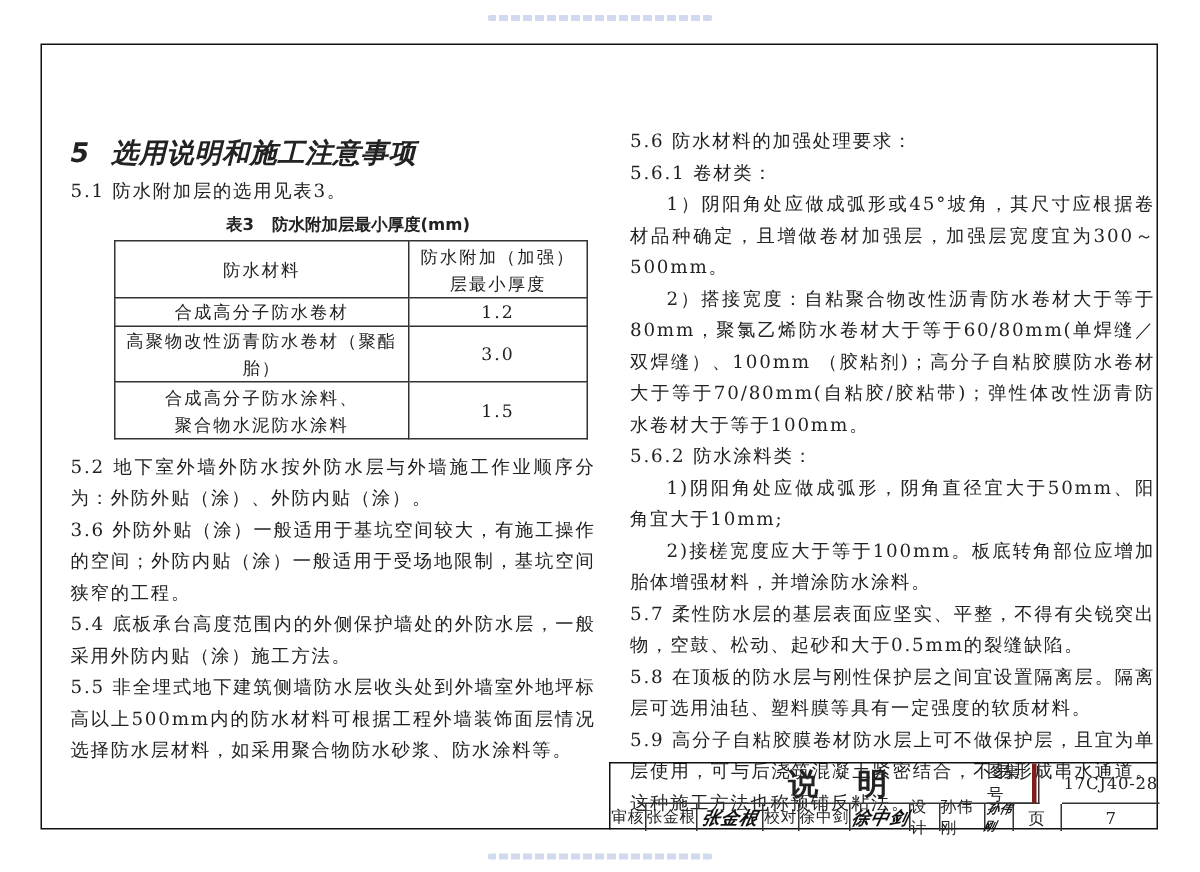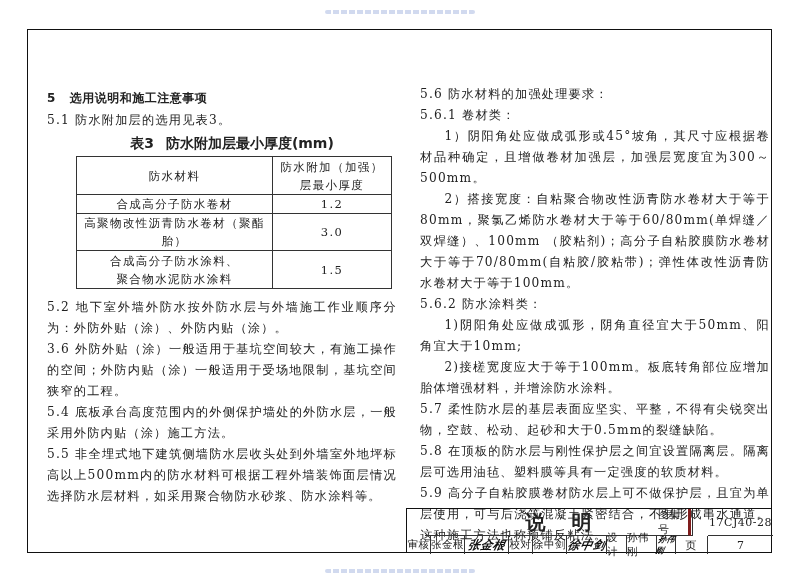--- a/index.html
+++ b/index.html
@@ -19,31 +19,31 @@
   .frame {
     position:absolute; left:27px; top:29px; width:745px; height:524px;
     border:1.5px solid #111; box-sizing:border-box;
   }
 
   .col-left { position:absolute; left:47px; top:90px; width:350px; }
   .col-right { position:absolute; left:420px; top:84px; width:350px; }
 
   .section-head {
     font-family: "DejaVu Sans", "Liberation Sans", sans-serif;
-    font-weight:bold; font-size:12px; letter-spacing:0.5px; margin:0 0 3px 0;
+    font-weight:bold; font-size:18px; letter-spacing:0.5px; margin:0 0 3px 0;font-style:italic;
   }
   .section-head .num { margin-right:14px; }
   .p {
     font-size:12.2px; line-height:21px; margin:0; letter-spacing:1.2px; text-align:justify;
   }
   .indent { text-indent:2em; }
 
   .table-caption {
     font-family: "DejaVu Sans", "Liberation Sans", sans-serif; font-weight:bold;
-    font-size:14px; text-align:center; margin:4px 0 3px 0; padding-left:20px;
+    font-size:11px; text-align:center; margin:4px 0 3px 0; padding-left:20px;
   }
   .table-caption .tnum { margin-right:12px; }
   table.spec {
     border-collapse:collapse; margin-left:29px; width:316px; font-size:11.5px;
   }
   table.spec td, table.spec th {
     border:1px solid #333; text-align:center; font-weight:normal; padding:0 4px;
     letter-spacing:1.4px;
   }
   table.spec th { height:37px; line-height:18px; }

